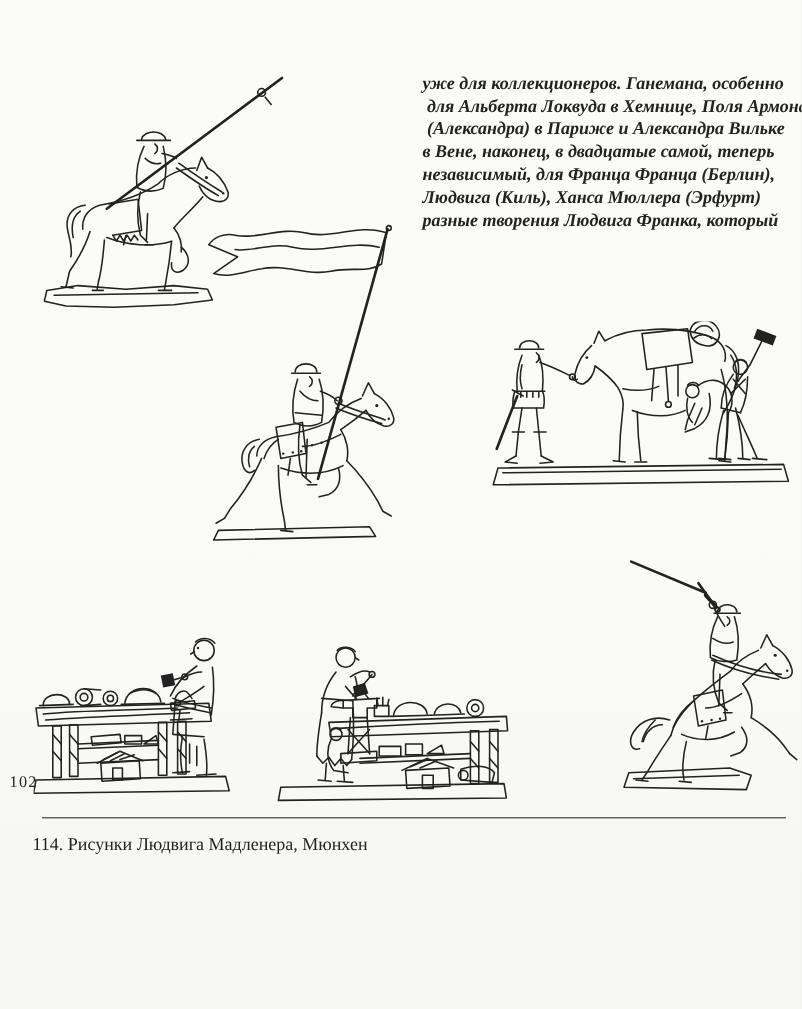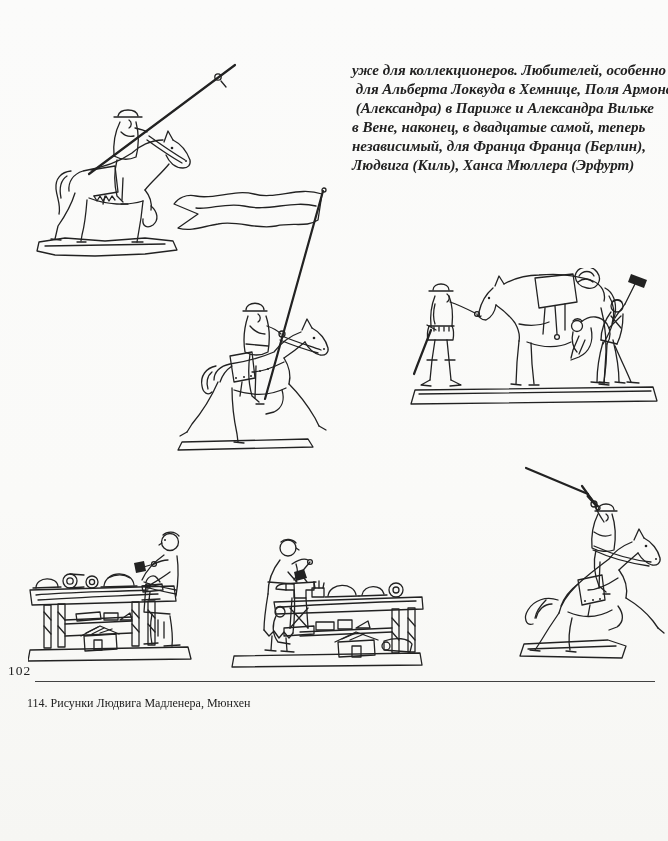--- a/index.html
+++ b/index.html
@@ -14,47 +14,48 @@
   .body-text {
     position:absolute; left:352px; top:61px; width:316px;
     font-family:"Liberation Serif", serif;
     font-weight:bold; font-style:italic;
     font-size:15px; line-height:19px; color:var(--ink);
   }
   .text-line { white-space:pre; }
   .illustration { position:absolute; color:var(--ink); }
   .illustration svg { display:block; width:100%; height:100%; }
   .footer-pagenum {
-    position:absolute; left:8px; top:663px;
+    position:absolute; left:8px; top:644px;
     font-size:13.5px; letter-spacing:1px; color:var(--ink);
   }
   .footer-rule {
     position:absolute; left:35px; top:681px; width:620px; height:1.4px;
     background:var(--ink); opacity:.85;
   }
   .caption {
     position:absolute; left:27px; top:696px;
-    font-size:12px; color:var(--ink);
+    font-size:15px; color:var(--ink);
   }
   .lineart { fill:none; stroke:currentColor; stroke-width:1.3; stroke-linecap:round; stroke-linejoin:round; }
   .thick { stroke-width:2.2; }
   .solid { fill:currentColor; stroke:none; }
 </style>
 </head>
 <body>
 
 <div class="page">
 
   <div class="body-text">
-    <div class="text-line">уже для коллекционеров. Любителей, особенно</div>
+    <div class="text-line">уже для коллекционеров. Ганемана, особенно</div>
     <div class="text-line"> для Альберта Локвуда в Хемнице, Поля Армона</div>
     <div class="text-line"> (Александра) в Париже и Александра Вильке</div>
     <div class="text-line">в Вене, наконец, в двадцатые самой, теперь</div>
     <div class="text-line">независимый, для Франца Франца (Берлин),</div>
     <div class="text-line">Людвига (Киль), Ханса Мюллера (Эрфурт)</div>
+    <div class="text-line">разные творения Людвига Франка, который</div>
   </div>
 
   <div class="illustration" style="left:25px;top:58px;width:215px;height:204px" aria-label="Рыцарь с копьём на шагающей лошади">
     <svg viewBox="0 0 215 204">
       <g class="lineart">
         <g>
           <path d="M14,184 L40,180 L80,183 L120,180 L148,183 L152,192 L120,196 L70,198 L30,197 L12,193 Z"></path>
           <path d="M20,188 L140,186"></path>
         </g>
         <g>

